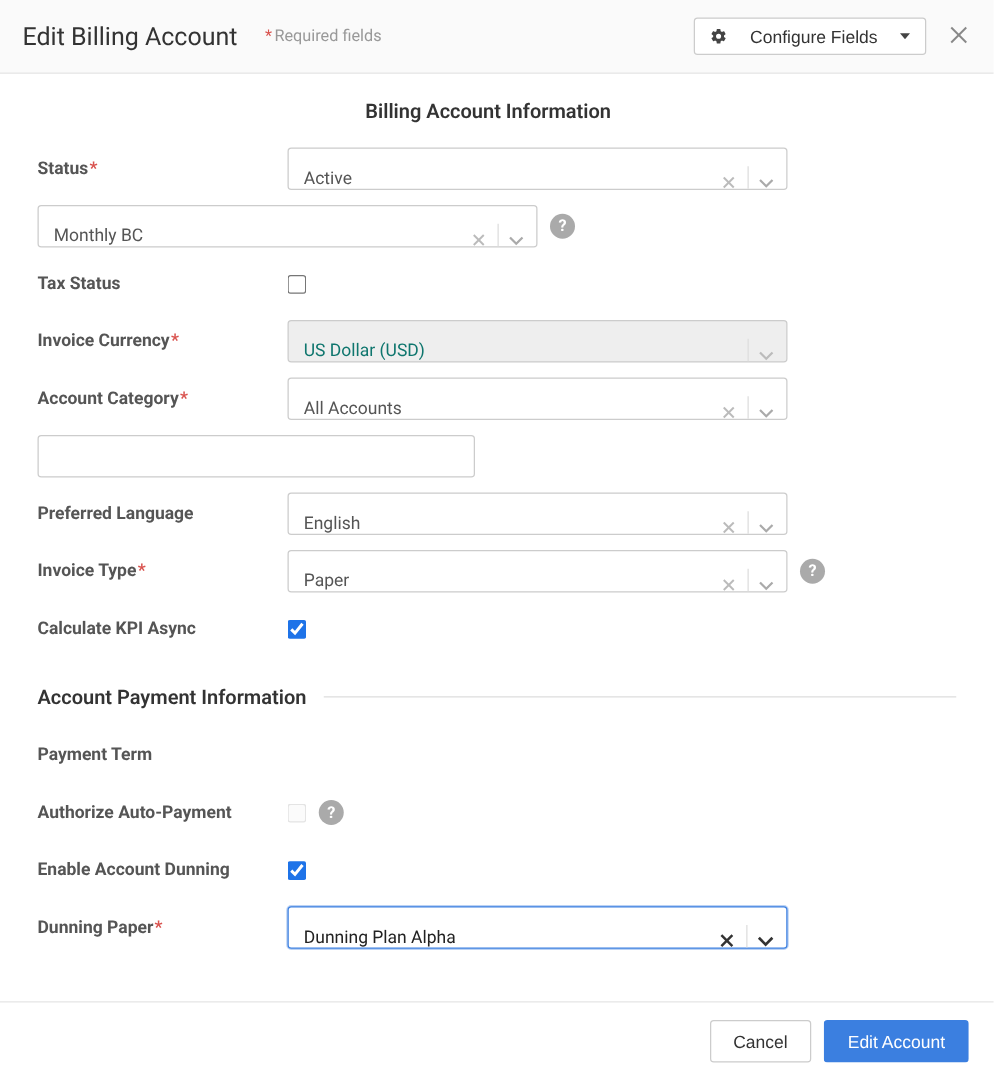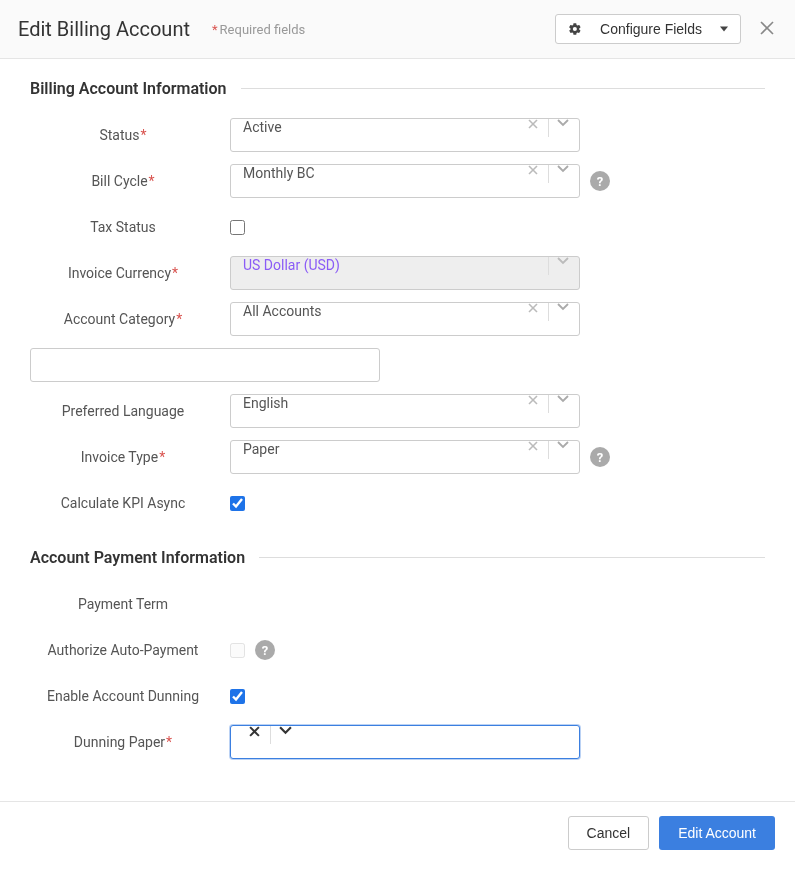--- a/index.html
+++ b/index.html
@@ -57,59 +57,59 @@
     .section {
       margin-top: 18px;
     }
     .section:first-child { margin-top: 0; }
     .section-header {
       display: flex;
       align-items: center;
       margin-bottom: 20px;
       margin-top: 28px;
     }
-    .section:first-child .section-header { margin-top: 0; }
+    .section:first-child .section-header { margin-top: 0; flex-direction: column; }
     .section-title {
       font-size: 16px;
       font-weight: 600;
       color: #333;
       padding-right: 14px;
     }
     .section-line {
       flex: 1;
       height: 1px;
       background: #ddd;
     }
     .field-row {
       display: flex;
       align-items: center;
       margin-bottom: 12px;
       min-height: 34px;
     }
     .field-label {
       width: 200px;
-      text-align: center;
+      text-align: left;
       padding-right: 14px;
       color: #555;
       font-size: 14px;
-      font-weight: 400;
+      font-weight: 700;
     }
     .field-label .asterisk {
       color: #d9534f;
       margin-left: 1px;
     }
     .field-control {
       display: flex;
       align-items: center;
       gap: 10px;
     }
     .select-box {
       display: flex;
-      align-items: flex-start;
-      width: 350px;
+      align-items: flex-end;
+      width: 400px;
       height: 34px;
       border: 1px solid #ccc;
       border-radius: 3px;
       background: #fff;
       padding: 0 0 0 12px;
       cursor: pointer;
     }
     .select-box.disabled {
       background: #eee;
       color: #777;
@@ -117,21 +117,21 @@
     }
     .select-box.focused {
       border: 1px solid #3b7fe0;
       box-shadow: 0 0 0 1px rgba(59,127,224,0.35);
     }
     .select-value {
       flex: 1;
       font-size: 14px;
       color: #555;
     }
-    .select-box.disabled .select-value { color: #8b5cf6; }
+    .select-box.disabled .select-value { color: #0f766e; }
     .select-box.focused .select-value { color: #222; }
     .clear-x {
       color: #999;
       padding: 0 6px;
       cursor: pointer;
     }
     .sep {
       width: 1px;
       height: 18px;
       background: #ddd;
@@ -255,21 +255,20 @@
           <span class="chevron">
               <svg width="12" height="8" viewBox="0 0 12 8" fill="none" stroke="#aaa" stroke-width="1.8">
                 <polyline points="1 1 6 6 11 1"></polyline>
               </svg>
             </span>
         </div>
       </div>
     </div>
 
     <div class="field-row">
-      <div class="field-label"><span>Bill Cycle</span><span class="asterisk">*</span></div>
       <div class="field-control">
         <div class="select-box">
           <span class="select-value">Monthly BC</span>
           <span class="clear-x">
               <svg width="10" height="10" viewBox="0 0 10 10" stroke="#bbb" stroke-width="1.6">
                 <line x1="1" y1="1" x2="9" y2="9"></line>
                 <line x1="9" y1="1" x2="1" y2="9"></line>
               </svg>
             </span>
           <span class="sep"></span>
@@ -405,20 +404,21 @@
       <div class="field-label">Enable Account Dunning</div>
       <div class="field-control">
         <input type="checkbox" checked="" style="">
       </div>
     </div>
 
     <div class="field-row">
       <div class="field-label"><span>Dunning Paper</span><span class="asterisk">*</span></div>
       <div class="field-control">
         <div class="select-box focused">
+          <span class="select-value">Dunning Plan Alpha</span>
           <span class="clear-x">
               <svg width="11" height="11" viewBox="0 0 10 10" stroke="#333" stroke-width="1.8">
                 <line x1="1" y1="1" x2="9" y2="9"></line>
                 <line x1="9" y1="1" x2="1" y2="9"></line>
               </svg>
             </span>
           <span class="sep"></span>
           <span class="chevron">
               <svg width="13" height="9" viewBox="0 0 12 8" fill="none" stroke="#333" stroke-width="2">
                 <polyline points="1 1 6 6 11 1"></polyline>

